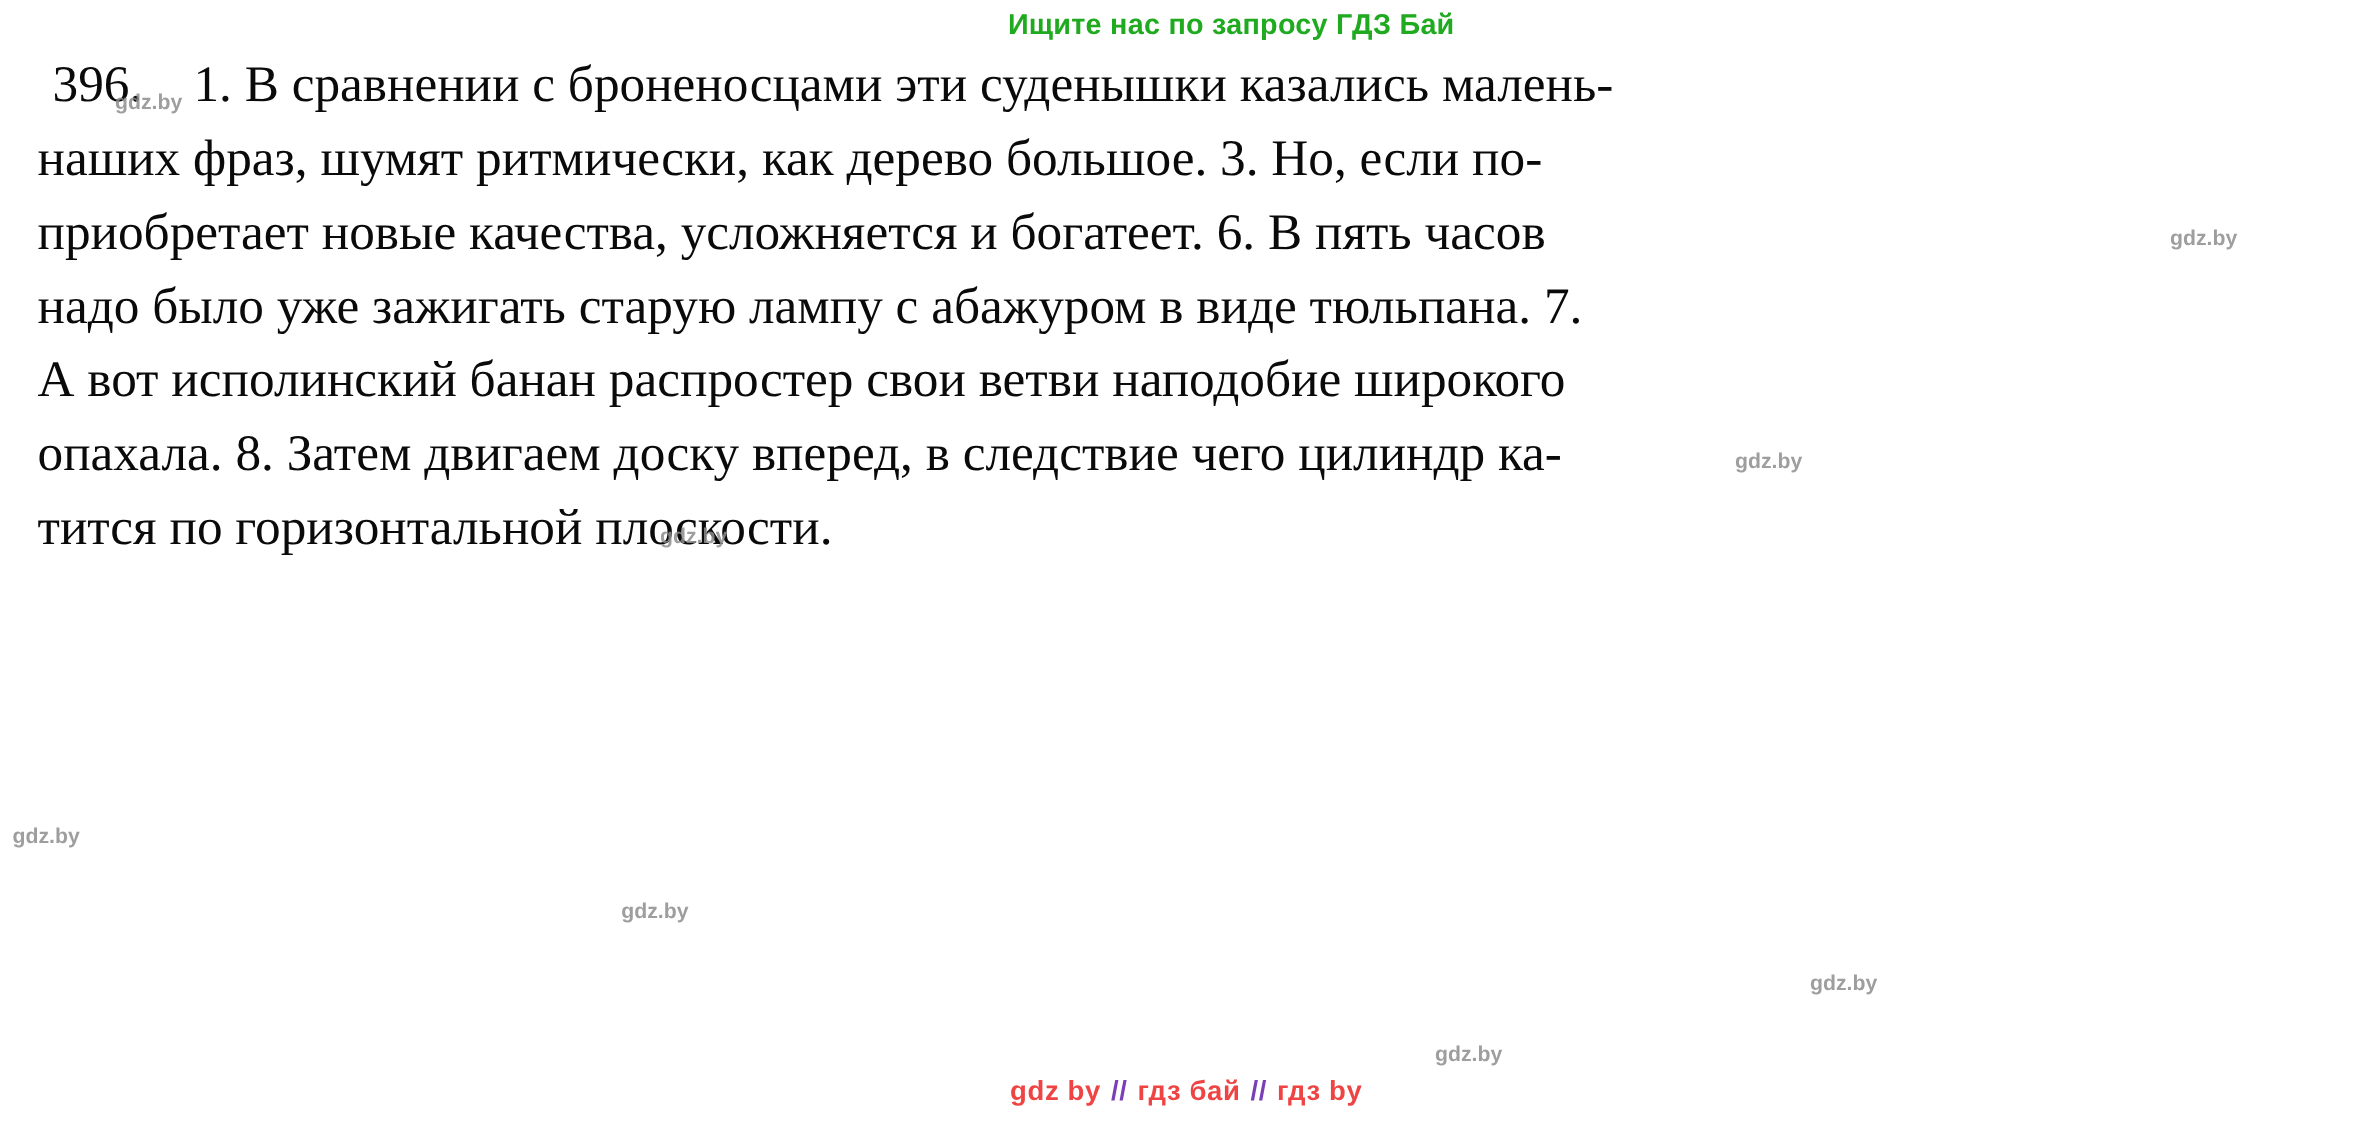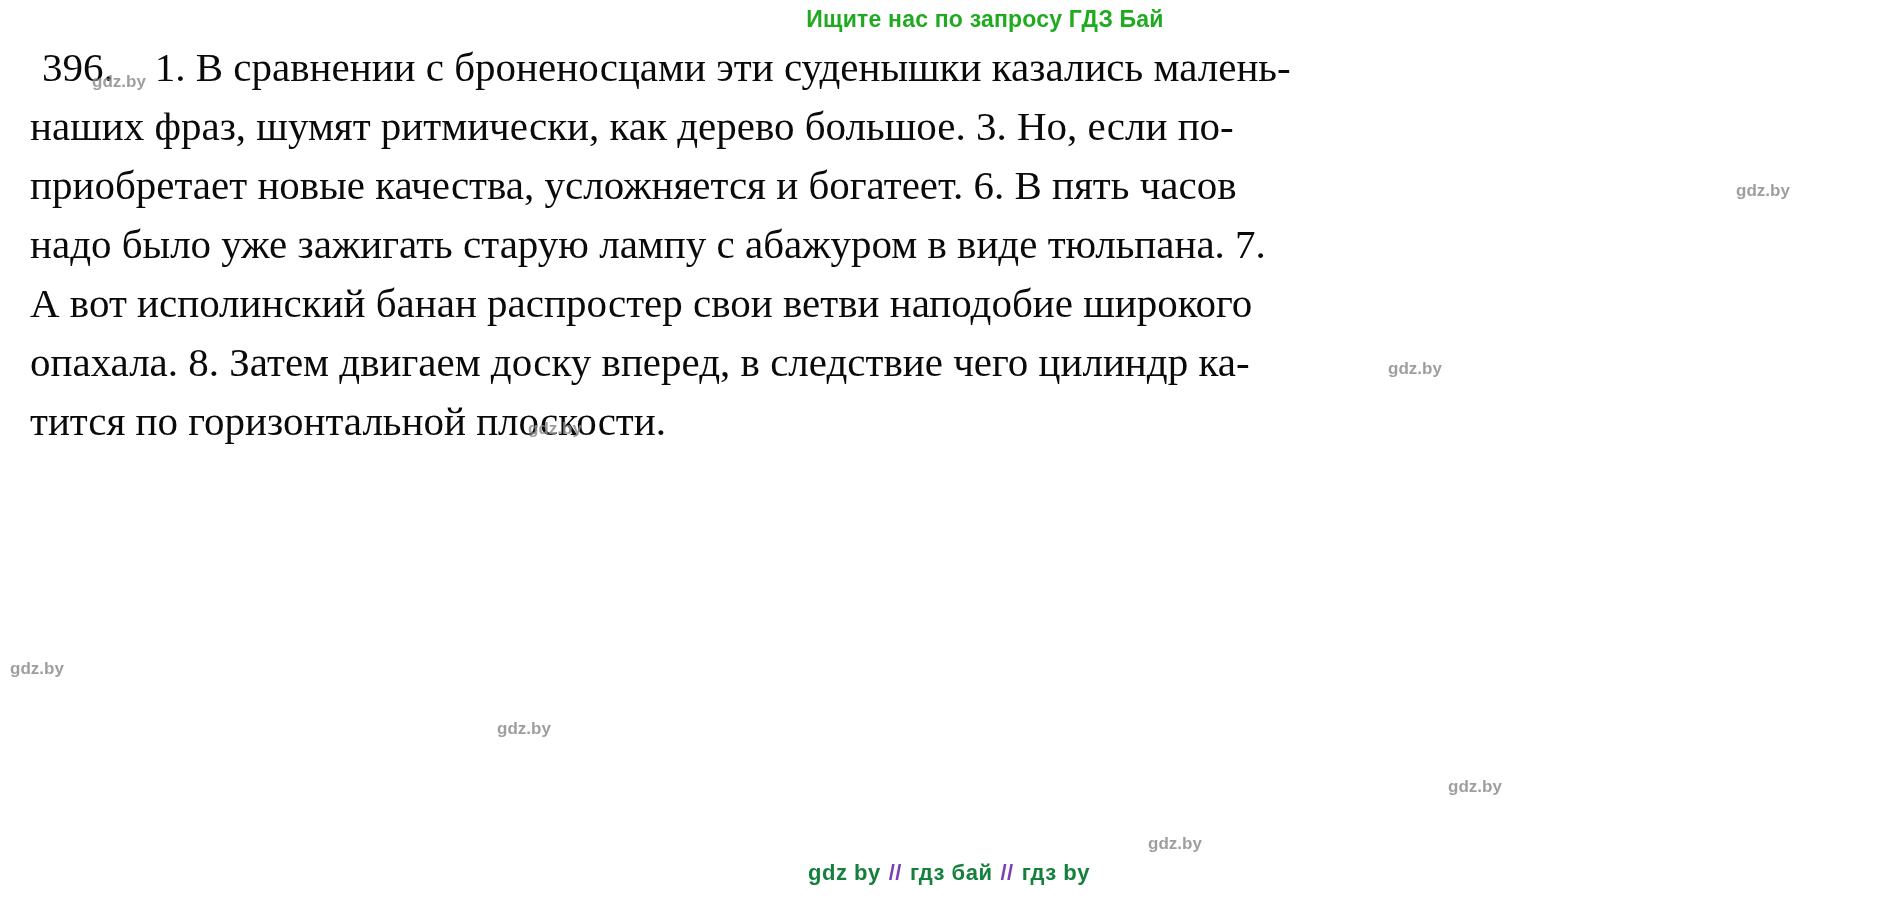--- a/index.html
+++ b/index.html
@@ -87,21 +87,21 @@
     font-size: 22px;
     font-weight: bold;
     color: #7a3fb5;
     letter-spacing: 0.5px;
   }
   .footer .sep {
     color: #7a3fb5;
     padding: 0 8px;
   }
   .footer a, .footer span.link {
-    color: #15803d;
+    color: #ef4444;
     text-decoration: none;
   }
 </style>
 </head>
 <body>
 
 <div id="page">
 
   <div class="promo-bar">Ищите нас по запросу ГДЗ Бай</div>
 

